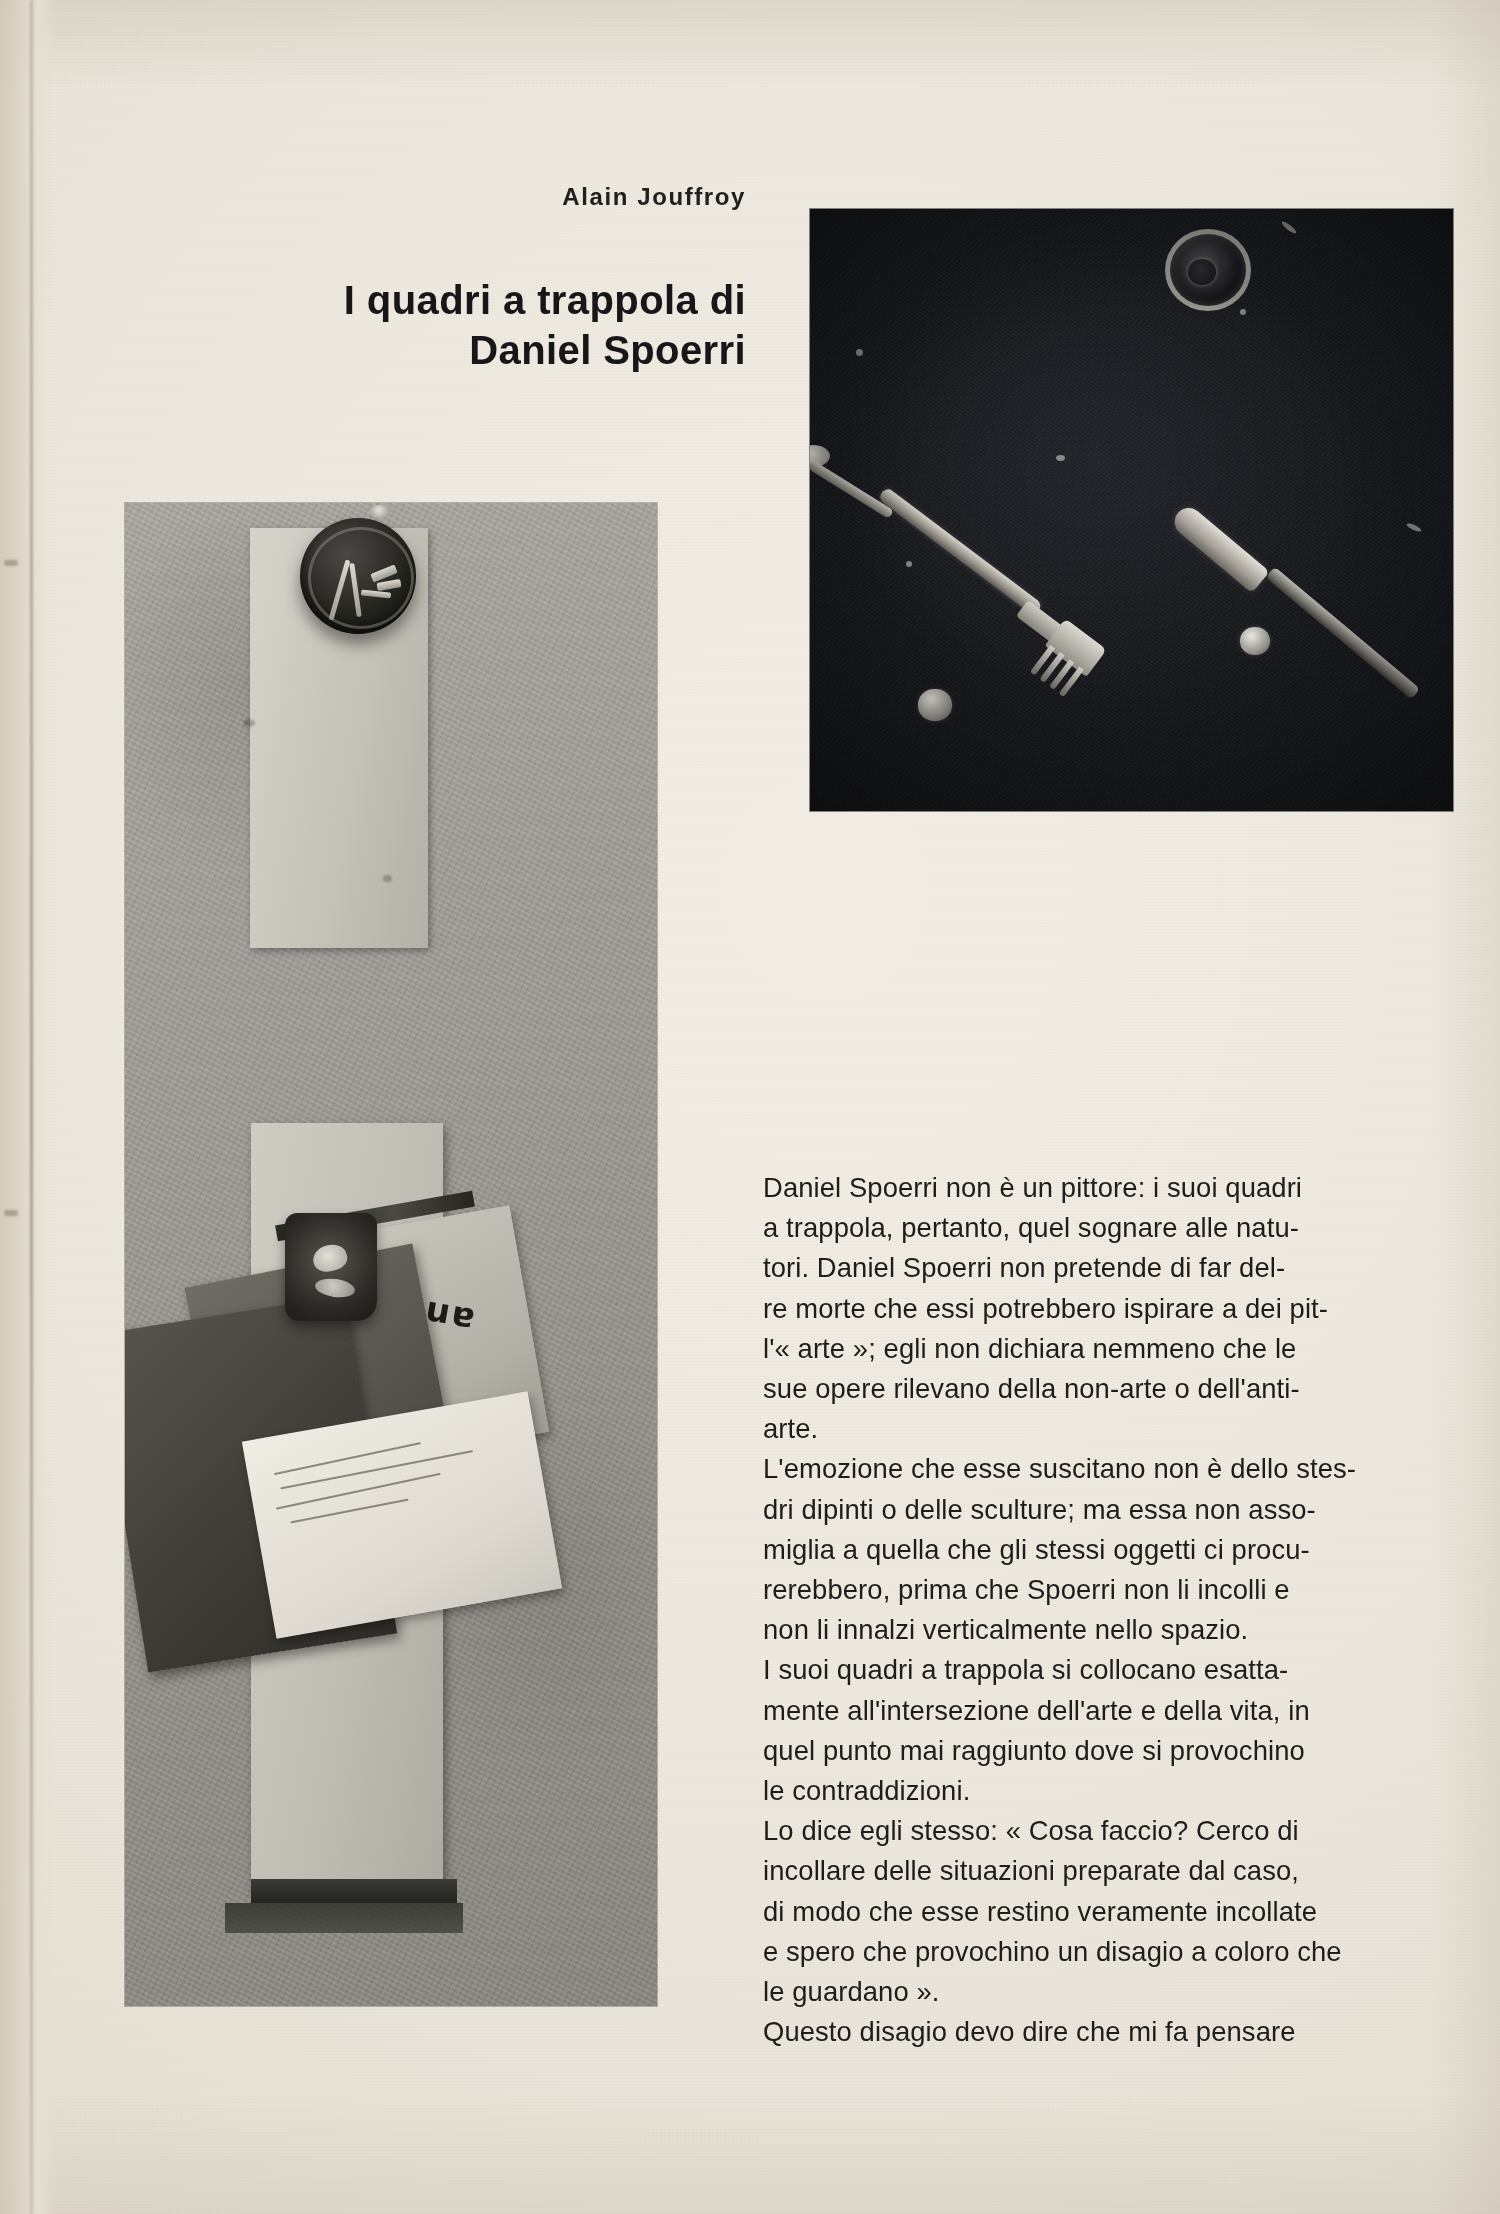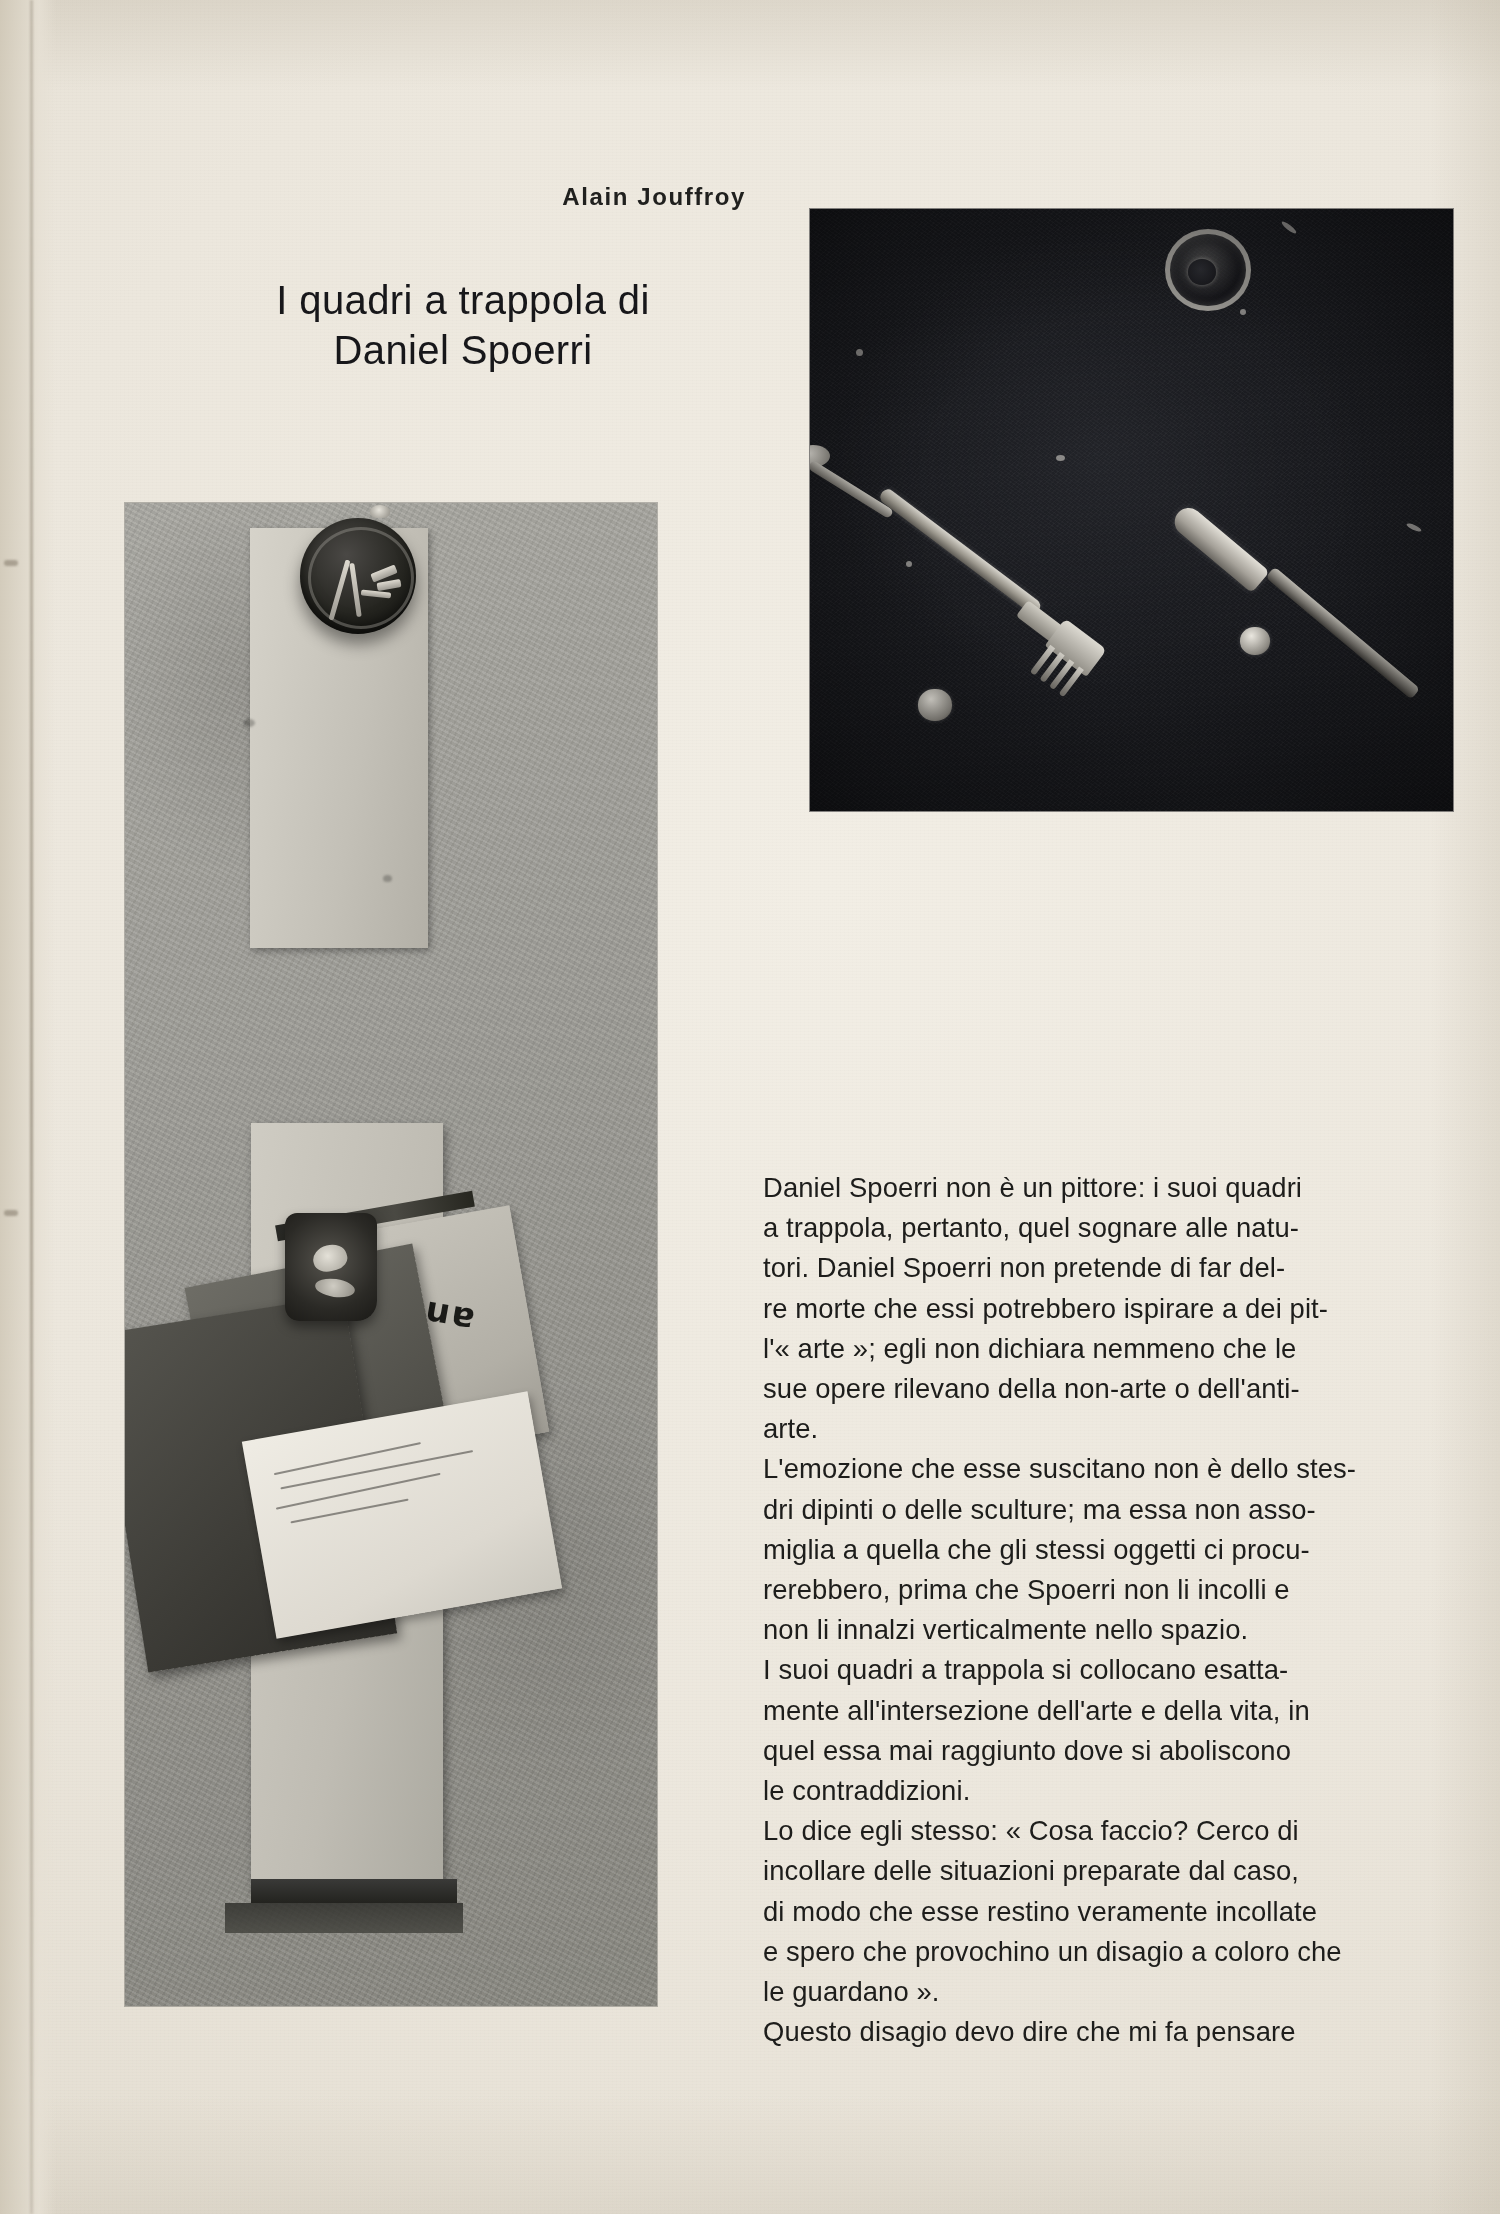--- a/index.html
+++ b/index.html
@@ -53,22 +53,22 @@
 
   
   #byline{
     position:absolute;left:300px;top:183px;width:446px;
     text-align:right;
     font-weight:bold;font-size:24px;letter-spacing:1.6px;
     color:#20201e;
   }
   #title{
     position:absolute;left:180px;top:248px;width:566px;
-    text-align:center;
-    font-weight:normal;font-size:40px;line-height:50px;
+    text-align:right;
+    font-weight:bold;font-size:40px;line-height:50px;
     letter-spacing:.4px;
     color:#17171a;
   }
   #title .tline{display:block;white-space:nowrap;}
 
   
   .photo{position:absolute;overflow:hidden;}
 
   #photo-fourchette{
     left:770px;top:193px;width:643px;height:602px;
@@ -405,21 +405,21 @@
     <p>
       <span class="ln">L'emozione che esse suscitano non è dello stes-</span>
       <span class="ln">dri dipinti o delle sculture; ma essa non asso-</span>
       <span class="ln">miglia a quella che gli stessi oggetti ci procu-</span>
       <span class="ln">rerebbero, prima che Spoerri non li incolli e</span>
       <span class="ln">non li innalzi verticalmente nello spazio.</span>
     </p>
     <p>
       <span class="ln">I suoi quadri a trappola si collocano esatta-</span>
       <span class="ln">mente all'intersezione dell'arte e della vita, in</span>
-      <span class="ln">quel essa mai raggiunto dove si aboliscono</span>
+      <span class="ln">quel punto mai raggiunto dove si provochino</span>
       <span class="ln">le contraddizioni.</span>
     </p>
     <p>
       <span class="ln">Lo dice egli stesso: « Cosa faccio? Cerco di</span>
       <span class="ln">incollare delle situazioni preparate dal caso,</span>
       <span class="ln">di modo che esse restino veramente incollate</span>
       <span class="ln">e spero che provochino un disagio a coloro che</span>
       <span class="ln">le guardano ».</span>
     </p>
     <p>

